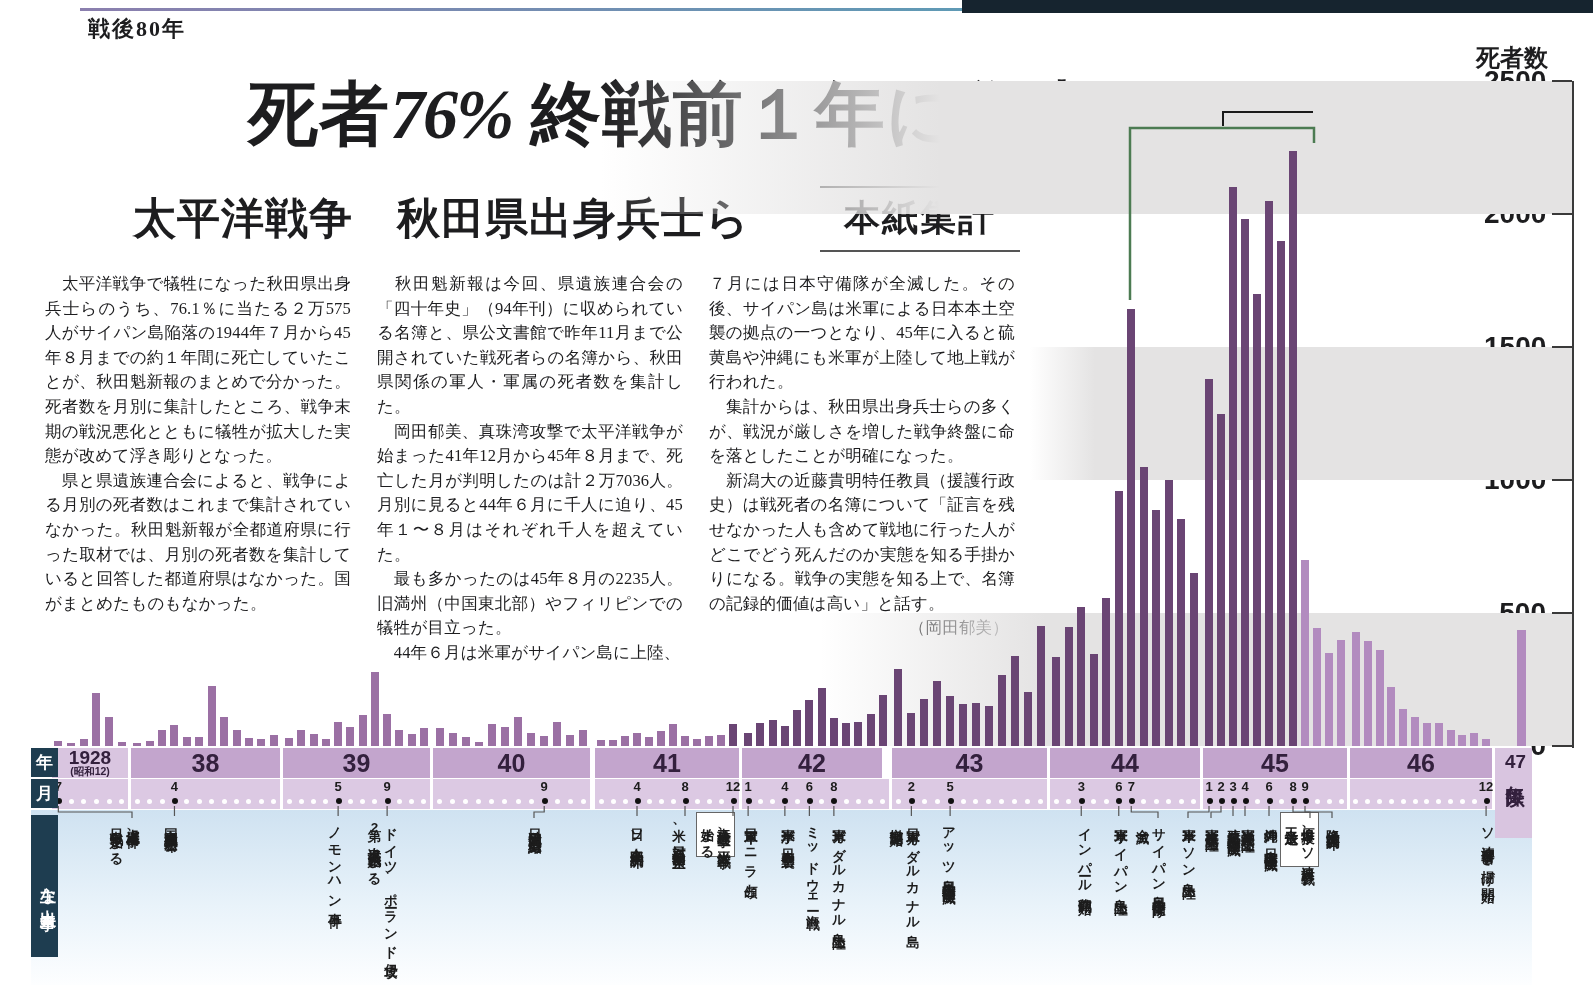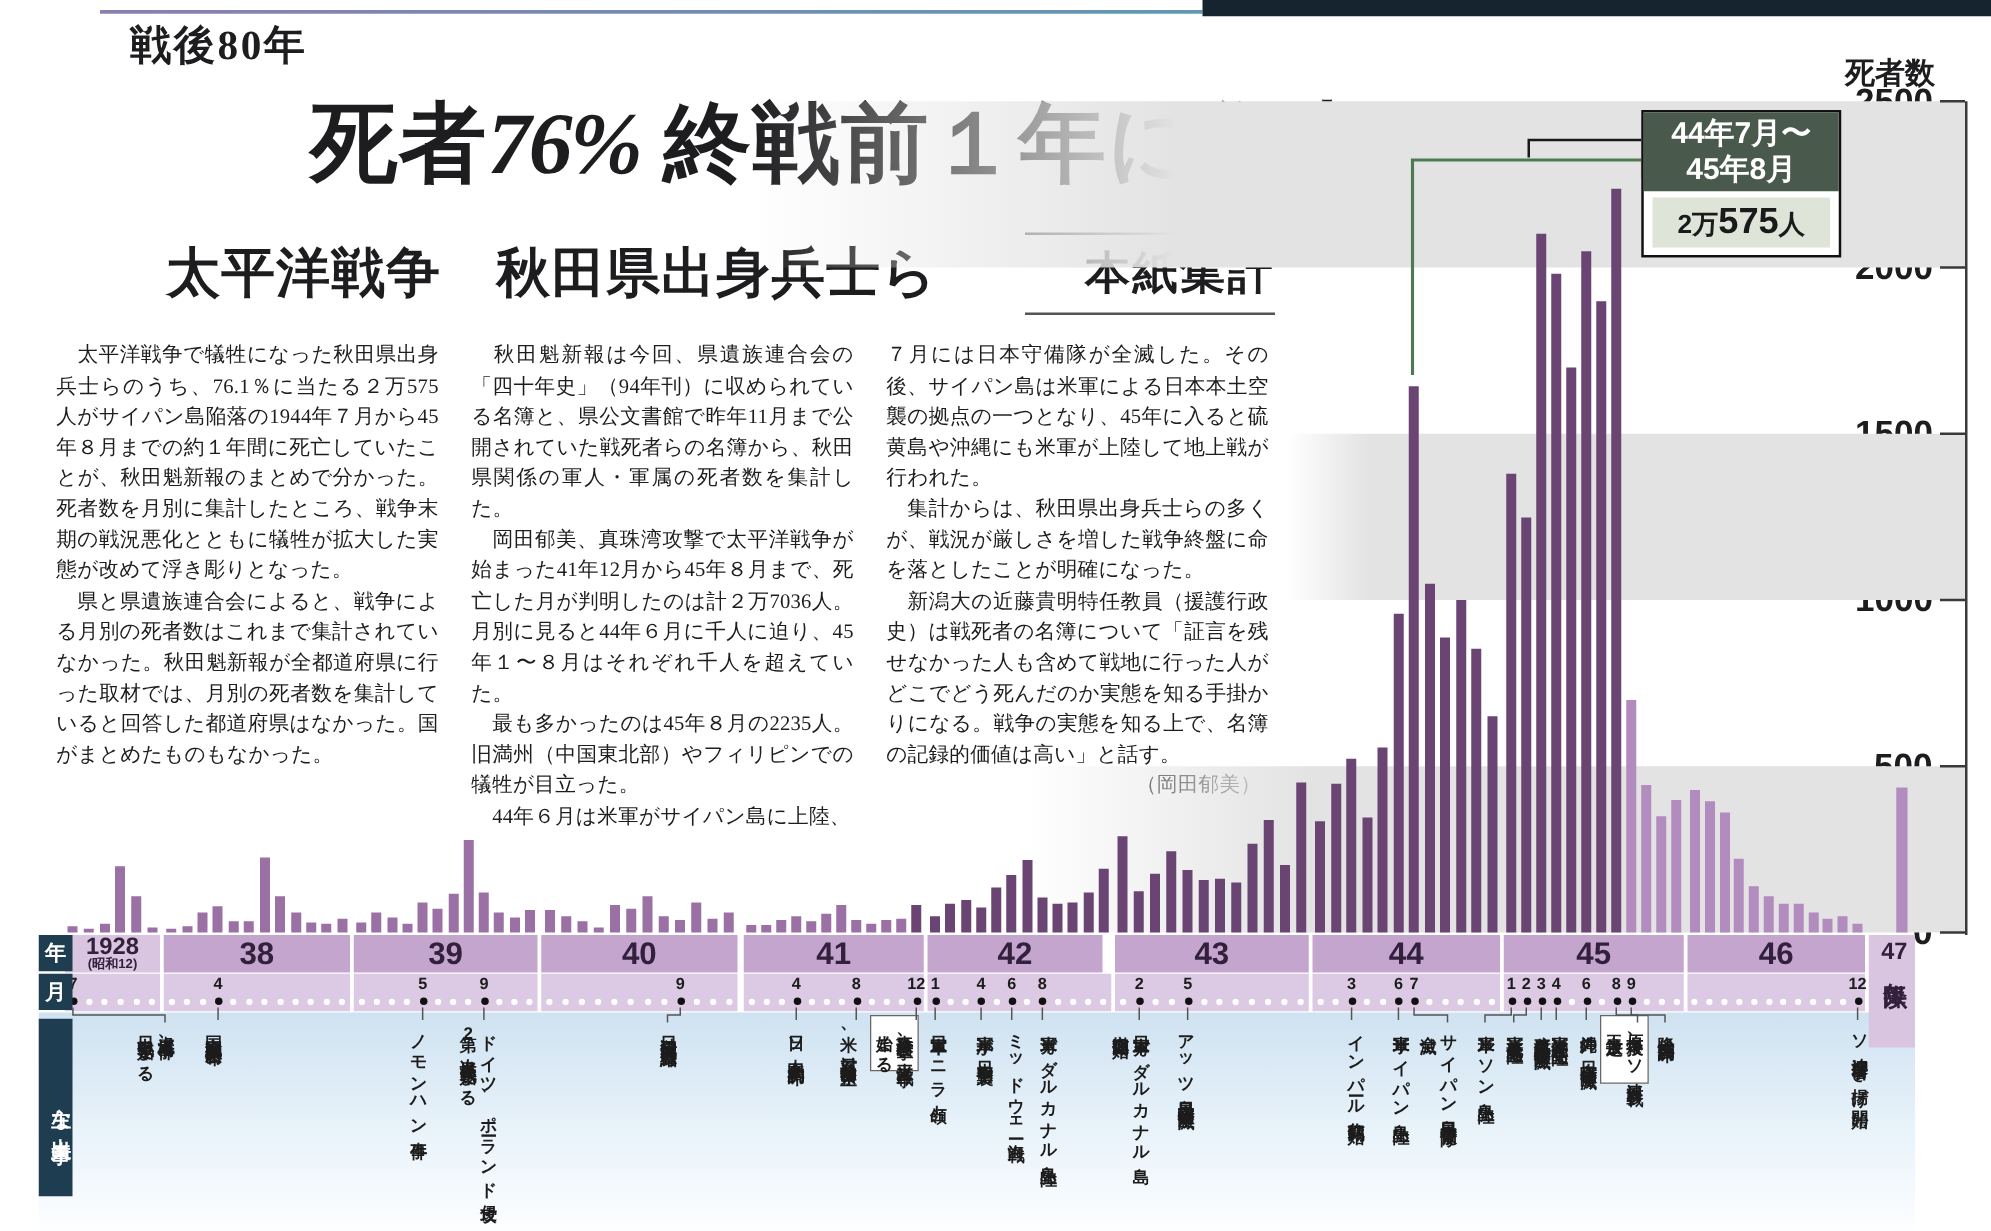--- a/index.html
+++ b/index.html
@@ -3,31 +3,31 @@
 <meta charset="utf-8">
 <style>
   html,body{margin:0;padding:0;background:#fff;}
   #canvas{position:relative;width:1593px;height:985px;background:#fff;overflow:hidden;
           font-family:"Liberation Serif",serif;color:#1d1d1f;}
   .abs{position:absolute;}
   
   #top-rule{position:absolute;left:80px;top:8px;width:882px;height:3px;
             background:linear-gradient(to right,#8b7fae,#5f9ab5);}
   #top-bar{position:absolute;left:962px;top:0;width:631px;height:13px;background:#16242f;}
-  #series-tag{position:absolute;left:104px;top:14px;font-weight:700;font-size:33px;letter-spacing:2px;}
+  #series-tag{position:absolute;left:88px;top:14px;font-weight:700;font-size:22px;letter-spacing:2px;}
   
   #headline{position:absolute;left:248px;top:68px;font-weight:700;font-size:70px;
             letter-spacing:1px;white-space:nowrap;}
   #headline .pct{font-style:italic;letter-spacing:-2px;}
   #subheadline{position:absolute;left:133px;top:190px;font-family:"Liberation Sans",sans-serif;
                font-weight:700;font-size:43px;letter-spacing:1px;white-space:nowrap;}
   #credit-box{position:absolute;left:820px;top:186px;width:200px;height:62px;
               border-top:2px solid #555;border-bottom:2px solid #555;
               font-family:"Liberation Sans",sans-serif;font-weight:700;font-size:36px;
-              letter-spacing:2px;text-align:right;line-height:60px;}
+              letter-spacing:2px;text-align:center;line-height:60px;}
   
   .col{position:absolute;top:272px;width:306px;font-size:16.5px;line-height:24.6px;
        text-align:justify;letter-spacing:0.2px;}
   .col p{margin:0;}
   .col p.rel{font-family:"Liberation Sans",sans-serif;font-weight:700;margin-left:30px;}
   .col p.byline{text-align:right;padding-right:6px;}
   
   .ytick-label{position:absolute;width:62px;text-align:right;
                font-family:"Liberation Sans",sans-serif;font-weight:600;font-size:28px;color:#1d1d1f;}
   #y-axis-title{position:absolute;left:1472px;top:42px;width:76px;text-align:right;
@@ -407,27 +407,20 @@
       <div class="ytick-label" style="left: 1484px; top: 331px;">1500</div>
       <div class="abs" style="left: 1552px; top: 213px; width: 20px; height: 2px; background: rgb(58, 58, 58); z-index: 4;"></div>
       <div class="ytick-label" style="left: 1484px; top: 198px;">2000</div>
       <div class="abs" style="left: 1552px; top: 80px; width: 20px; height: 2px; background: rgb(58, 58, 58); z-index: 4;"></div>
       <div class="ytick-label" style="left: 1484px; top: 65px;">2500</div>
     </div>
 
   <div id="y-axis-title">死者数</div>
   <div id="y-axis-unit">（人）</div>
 
-  <div id="annot">
-    <div class="head">
-      <span>44年7月〜</span><br>
-      <span>45年8月</span>
-    </div>
-    <div class="pill"><span class="small">2万</span><span class="big">575</span><span class="small">人</span></div>
-  </div>
 
   <div class="side-box" style="top:748px;height:29px;line-height:29px;font-size:17px;">年</div>
   <div class="side-box" style="top:779px;height:29px;line-height:29px;font-size:17px;">月</div>
   <div class="side-box" style="top:815px;height:142px;writing-mode:vertical-rl;text-orientation:upright;font-size:16px;letter-spacing:3px;padding-top:8px;box-sizing:border-box;">主な出来事</div>
 
   <div id="evt-bg"></div>
 <div id="yr47-label" style="left: 1502px;"><span class="tcy">47</span>年以降</div>
     <svg width="1593" height="985" id="overlay-svg">
       <polyline points="58.333333333333336,806 58.333333333333336,812 132,812 132,818" fill="none" stroke="#555" stroke-width="1.2"></polyline>
       <polyline points="174.45833333333334,806 174.45833333333334,816" fill="none" stroke="#555" stroke-width="1.2"></polyline>

